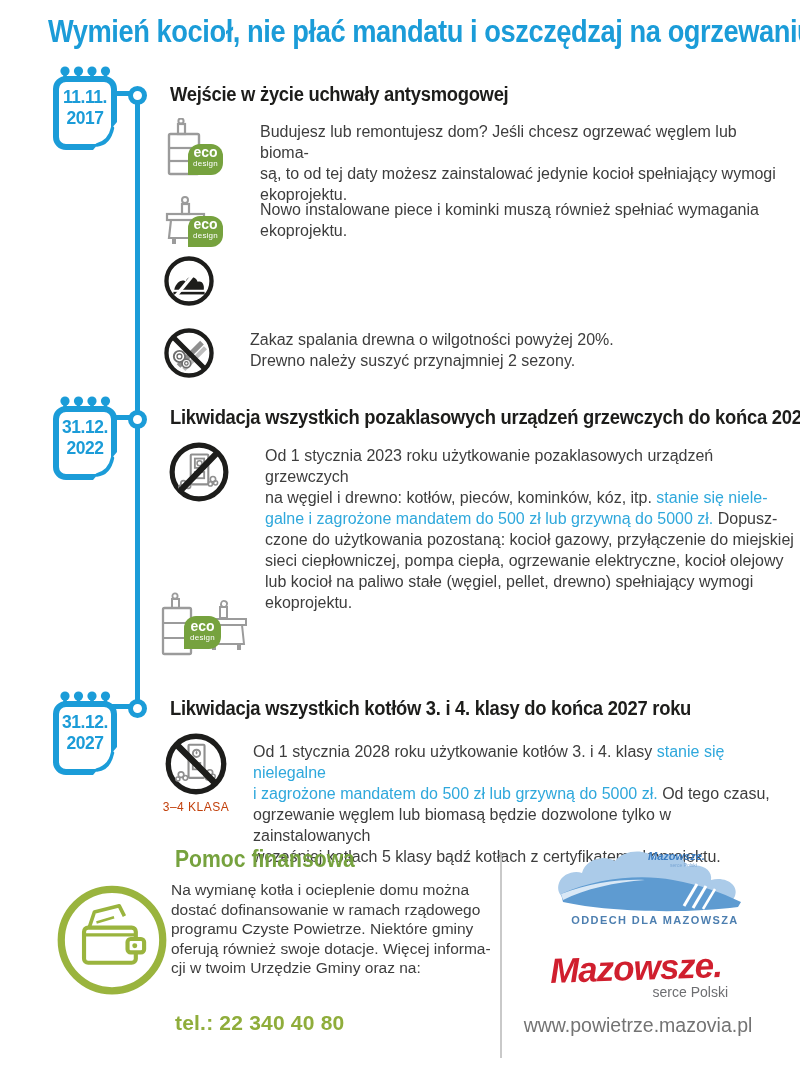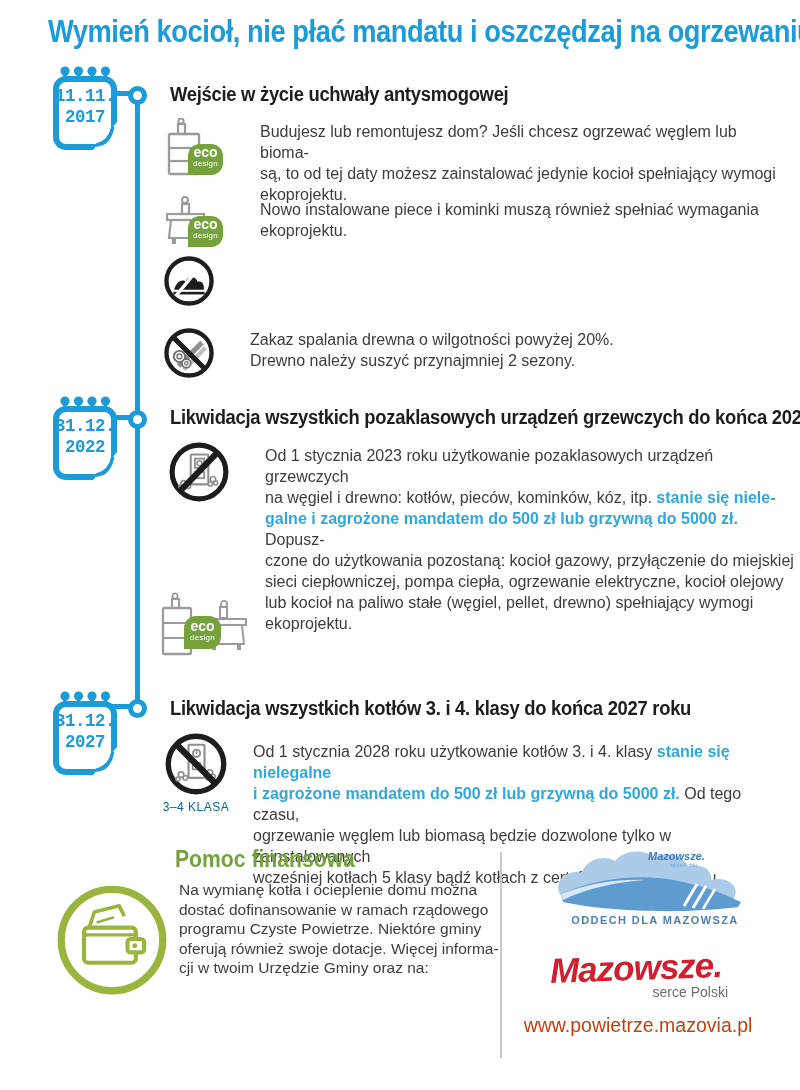--- a/index.html
+++ b/index.html
@@ -13,48 +13,48 @@
     position:absolute; left:0; right:0; top:14px; text-align:center;
     font-size:31px; font-weight:bold; color:#1b9cd8;
     transform:scaleX(.88); transform-origin:50% 50%; letter-spacing:-.5px; white-space:nowrap;
   }
   .tline { position:absolute; left:135px; width:5px; background:#1b9cd8; }
   .connector { position:absolute; height:5px; background:#1b9cd8; }
   .node {
     position:absolute; width:19px; height:19px; border-radius:50%;
     background:#fff; border:5px solid #1b9cd8;
   }
-  .calendar { position:absolute; width:66px; height:88px;font-family:Liberation Mono, monospace; }
+  .calendar { position:absolute; width:66px; height:88px; }
   .calendar svg { position:absolute; left:0; top:0; }
   .cal-date {
     position:absolute; left:0; right:0; top:22px; text-align:center;
     font-size:19px; line-height:21px; font-weight:bold; color:#1b9cd8;
     transform:scaleX(.92); letter-spacing:-.5px;
   }
   .heading {
     position:absolute; font-size:20px; font-weight:bold; color:#1d1d1b; white-space:nowrap;
     transform:scaleX(.92); transform-origin:0 50%; letter-spacing:-.3px;
   }
   .body-text { position:absolute; font-size:16px; line-height:21px; color:#3d3d3d; white-space:pre-line; }
-  .hl { color:#2fa8dc; font-weight:bold; }
+  .hl { color:#2fa8dc; font-weight:normal; }
   .icon-wrap { position:absolute; }
   .eco-badge {
     position:absolute; background:#76a23e; color:#fff; text-align:center;
     border-radius:12px 12px 12px 0; padding-top:2px;
   }
   .eco-badge .l1 { display:block; font-size:14px; font-weight:bold; line-height:13px; }
   .eco-badge .l2 { display:block; font-size:8px; line-height:9px; letter-spacing:.2px; }
   .icon-label {
-    position:absolute; font-size:12px; color:#0369a1; text-align:center; letter-spacing:.5px;
+    position:absolute; font-size:12px; color:#c2410c; text-align:center; letter-spacing:.5px;
   }
   .fin-heading {
     position:absolute; left:175px; top:846px; font-size:23px; font-weight:bold; color:#76a23e;
     transform:scaleX(.92); transform-origin:0 50%;
   }
-  .fin-body { position:absolute; left:179px; top:880px; width:330px; font-size:15.5px; line-height:19.5px; white-space:pre-line; }
+  .fin-body { position:absolute; left:171px; top:880px; width:330px; font-size:15.5px; line-height:19.5px; white-space:pre-line; }
   .fin-link {
     position:absolute; left:175px; font-size:21px; font-weight:bold; color:#8fad3b;
     text-decoration:none; letter-spacing:.2px; white-space:nowrap;
   }
   .divider { position:absolute; left:500px; top:852px; width:2px; height:206px; background:#c9c9c9; }
   .cloud-block { position:absolute; left:545px; top:848px; width:220px; }
   .cloud-brand {
     position:absolute; left:103px; top:2px; font-size:11px; font-weight:bold; font-style:italic;
     color:#3b7cc0; white-space:nowrap;
   }
@@ -64,21 +64,21 @@
     font-size:11px; font-weight:bold; color:#4d7fb0; letter-spacing:1.4px; white-space:nowrap;
   }
   .brand-block { position:absolute; left:516px; top:948px; width:240px; text-align:center; }
   .brand-red {
     font-size:35px; font-weight:bold; font-style:italic; color:#d01f2e;
     letter-spacing:-1px; transform:rotate(-2deg); display:inline-block; white-space:nowrap;
   }
   .brand-sub { display:block; text-align:right; padding-right:28px; font-size:14px; color:#6d6e71; margin-top:-4px; }
   .footer-url {
     position:absolute; left:518px; top:1014px; width:240px; text-align:center;
-    font-size:19.5px; color:#c2410c; text-decoration:none;
+    font-size:19.5px; color:#737373; text-decoration:none;
   }
 </style>
 </head>
 <body>
 
 <div class="page">
 
   <div class="title">Wymień kocioł, nie płać mandatu i oszczędzaj na ogrzewaniu!</div>
 
   <div class="tline" style="top:95px; height:618px;"></div>
@@ -284,20 +284,21 @@
       <circle cx="78" cy="61.5" r="2.4" fill="#9ab43e"></circle>
     </svg>
   </div>
 
   <div class="fin-heading">Pomoc finansowa</div>
   <div class="fin-body">Na wymianę kotła i ocieplenie domu można
 dostać dofinansowanie w ramach rządowego
 programu Czyste Powietrze. Niektóre gminy
 oferują również swoje dotacje. Więcej informa-
 cji w twoim Urzędzie Gminy oraz na:</div>
+  <a class="fin-link" style="top:1011px;" href="#">tel.: 22 340 40 80</a>
 
   <div class="divider"></div>
 
   <div class="cloud-block">
     <svg width="220" height="64" viewBox="0 0 220 64">
       <path d="M40 56 C20 56 10 46 14 35 C17 26 29 22 37 25 C40 12 58 6 70 13 C78 2 100 0 110 10 C122 3 140 8 142 19 C156 14 168 22 166 32 C182 28 194 38 190 48 C187 56 176 60 162 58 Z" fill="#abcbe9"></path>
       <path d="M16 46 C52 30 95 26 128 32 C156 37 175 44 196 54 L193 59 C140 66 62 64 18 54 Z" fill="#5e9bd1"></path>
       <path d="M16 46 C45 35 75 31 100 32 C70 34 40 41 18 52 Z" fill="#d9e8f6"></path>
       <line x1="152" y1="36" x2="139" y2="58" stroke="#fff" stroke-width="3"></line>
       <line x1="161" y1="38" x2="148" y2="60" stroke="#fff" stroke-width="3"></line>

